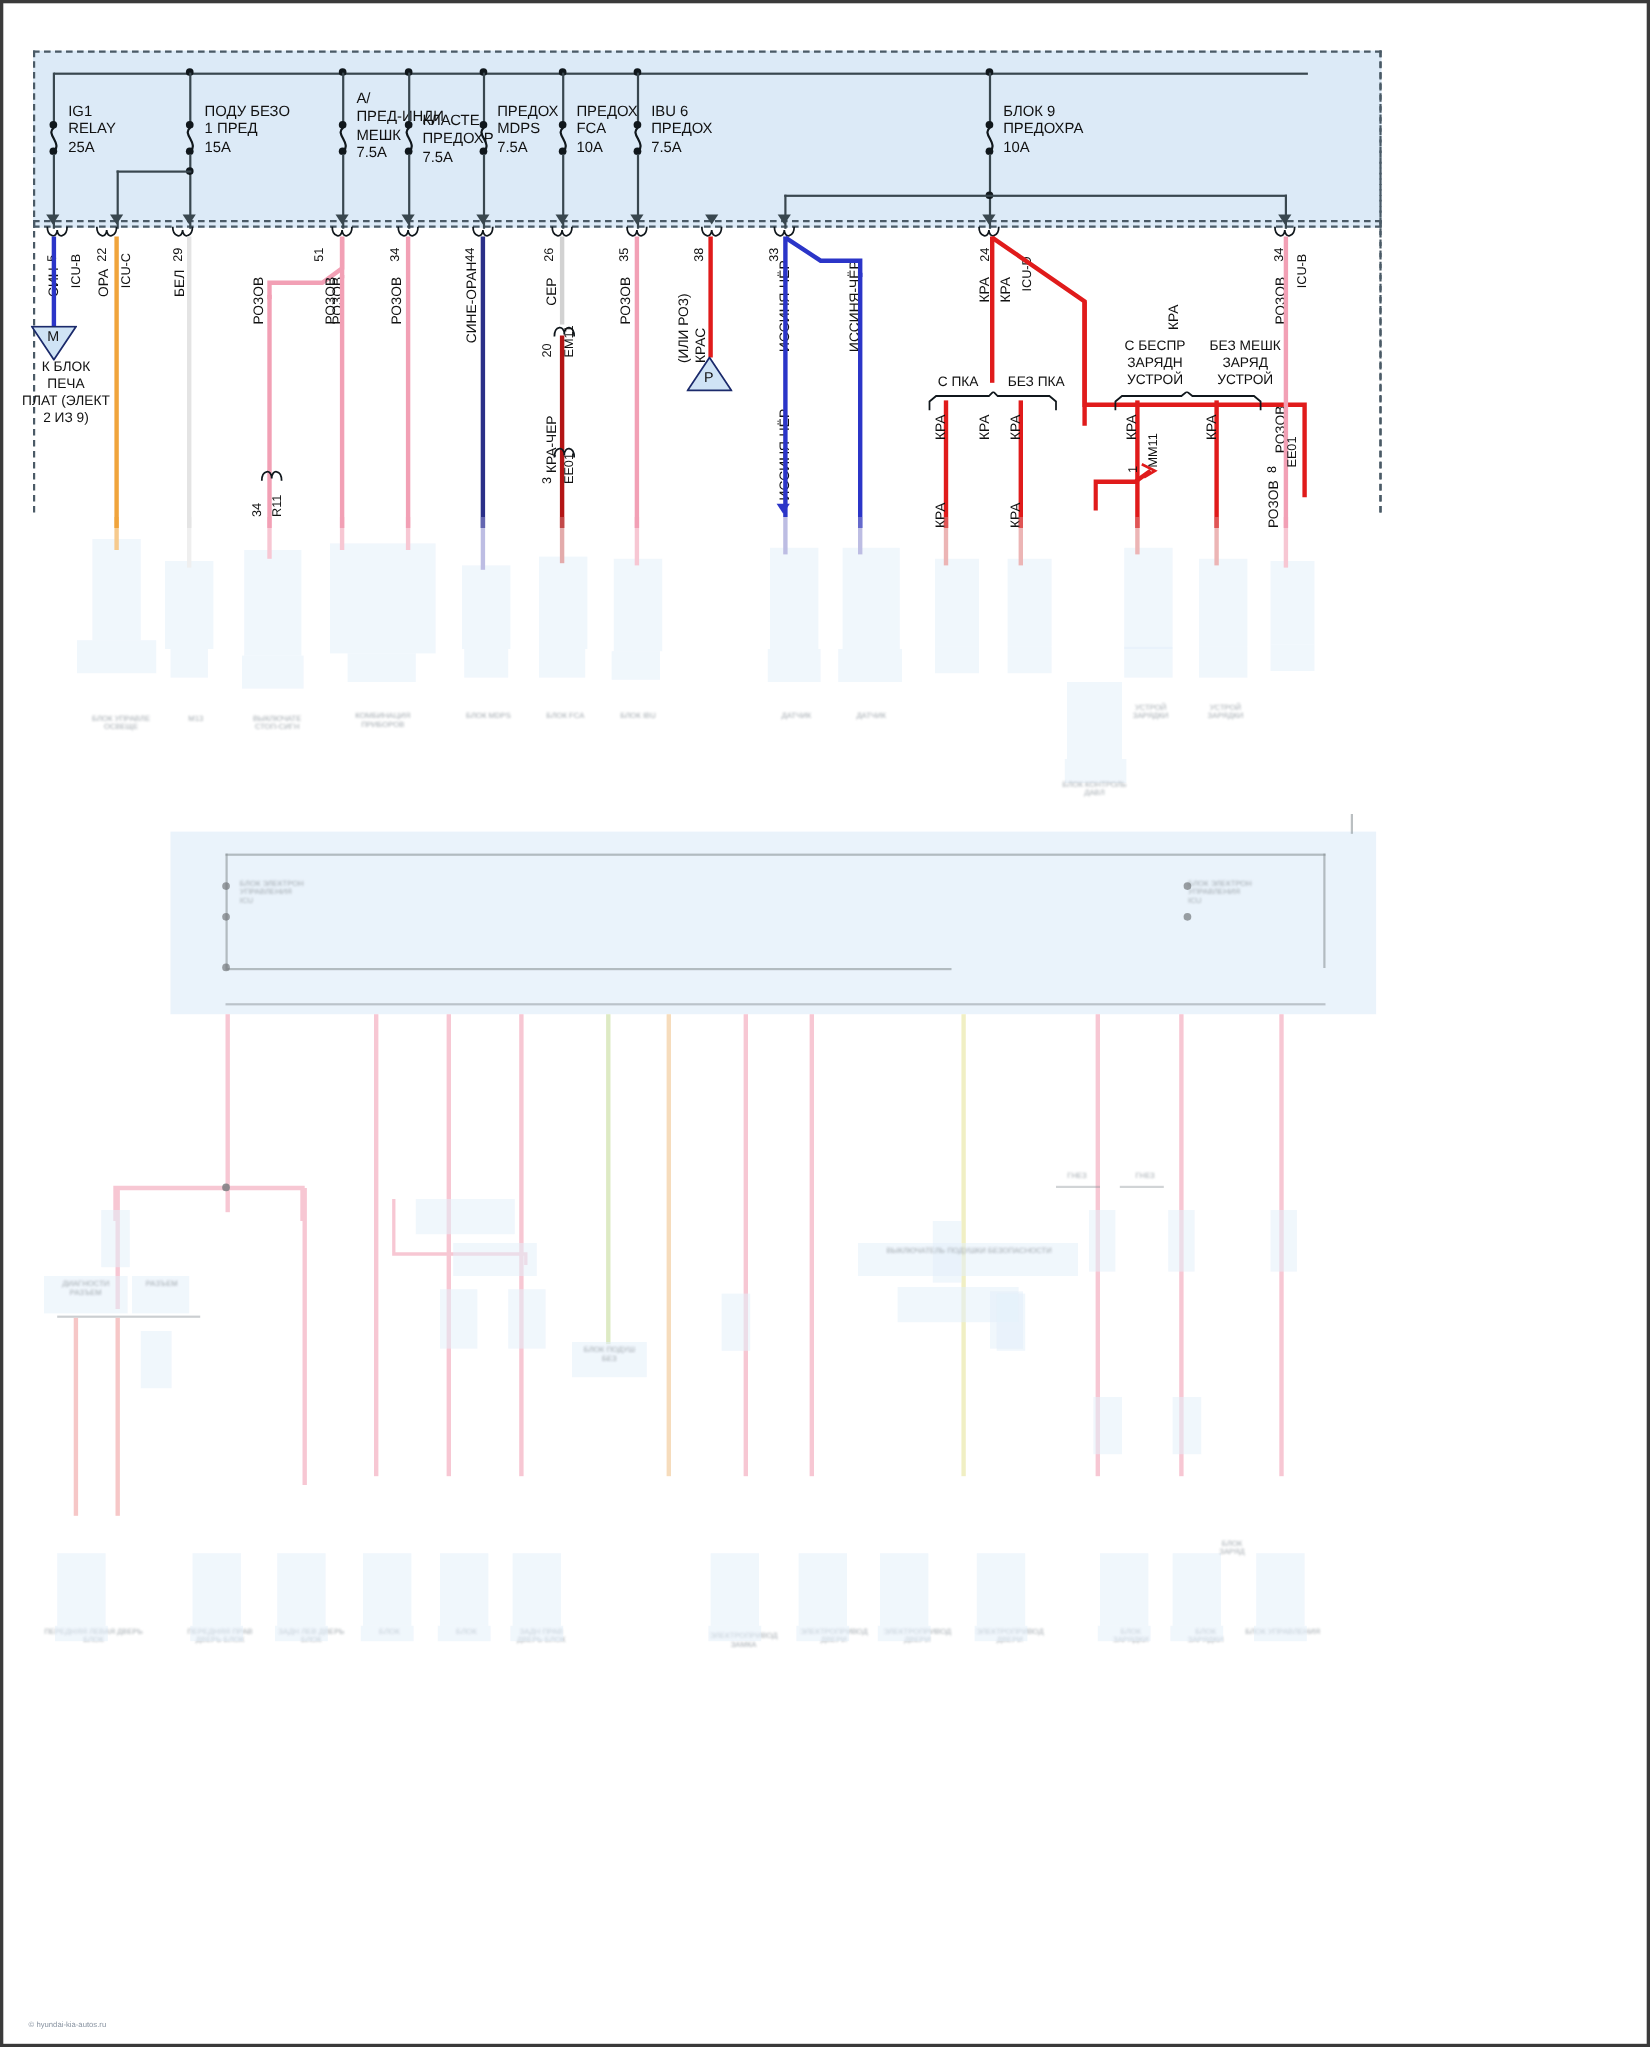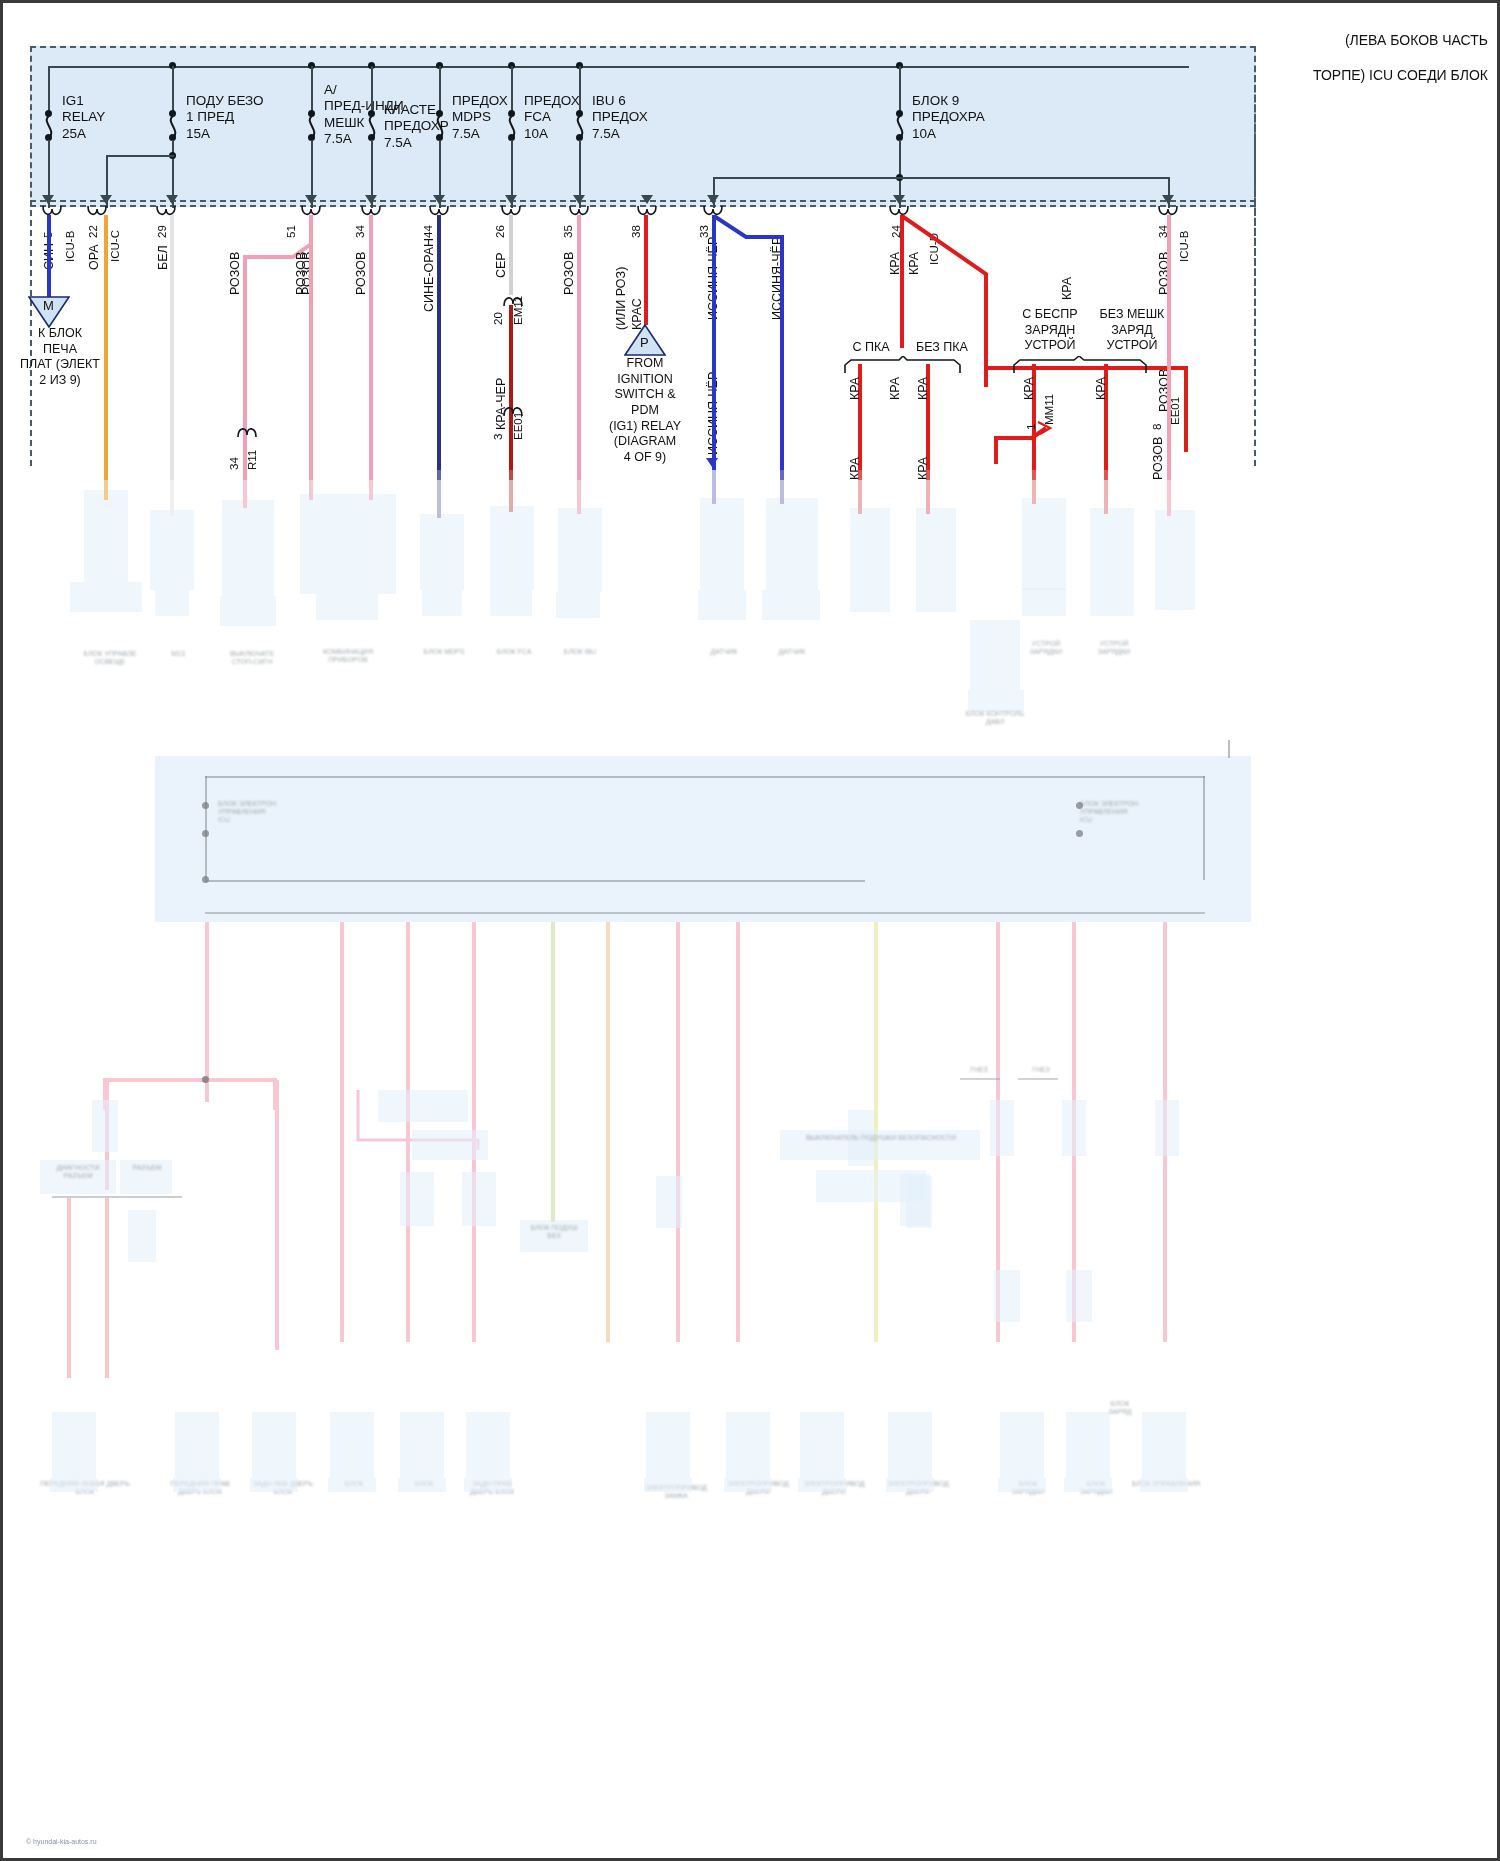--- a/index.html
+++ b/index.html
@@ -43,24 +43,20 @@
   .ghosttxt{position:absolute;color:#5d6a74;font-size:7px;text-align:center;line-height:1.15;filter:blur(1.1px);white-space:pre-line;}
 
   .lowerwrap{position:absolute;left:0;top:470px;width:1500px;height:1391px;opacity:.58;filter:blur(0.7px);}
   .credit{position:absolute;left:26px;top:1838px;font-size:7px;color:#8792a0;filter:blur(.5px);}
 </style>
 </head>
 <body>
 
 <div id="page">
 
-  <div class="hdr" style="right:12px;top:14px;width:420px;">
-    <div>(ЛЕВА БОКОВ ЧАСТЬ</div>
-    <div>ТОРПЕ) ICU СОЕДИ БЛОК</div>
-  </div>
 
   <div class="icu-fill" style="left:30px;top:46px;width:1226px;height:161px;"></div>
   <div class="icu-dashed" style="left:30px;top:46px;width:1226px;height:161px;border-color:#4a5a66;"></div>
 
   <div class="icu-dashed" style="left:1244px;top:46px;width:12px;height:420px;border-left:none;border-top:none;border-bottom:none;"></div>
   <div class="icu-dashed" style="left:30px;top:200px;width:1226px;height:266px;border-top:2px dashed #4a5a66;border-left:2px dashed #4a5a66;border-right:2px dashed #4a5a66;border-bottom:none;background:transparent;"></div>
 
   <div class="hline" style="left:49px;top:66px;width:1140px;"></div>
 
   <div class="vline" style="left:48px;top:66px;height:48px;"></div>
@@ -313,27 +309,20 @@
   <div class="vtxt sm" style="left:492px;top:440px;">3</div>
   <div class="vtxt sm" style="left:512px;top:440px;">EE01</div>
 
   <div class="wire v" style="left:577px;top:215px;height:265px;background:#f2a0b5;"></div>
 
   <div class="wire v" style="left:644px;top:215px;height:110px;background:#e01b1b;"></div>
   <svg style="position:absolute;left:624px;top:324px;width:42px;height:32px;">
       <polygon points="21,1 1,31 41,31" fill="#cfe3f5" stroke="#1b2a6b" stroke-width="1.6"></polygon>
     </svg>
   <div style="position:absolute;left:640px;top:335px;font-size:13px;color:#111;">P</div>
-  <div class="htxt" style="left:590px;top:356px;width:110px;">FROM
-IGNITION
-SWITCH &amp;
-PDM
-(IG1) RELAY
-(DIAGRAM
-4 OF 9)</div>
 
   <div class="wire v" style="left:712px;top:215px;height:255px;background:#2b35c8;"></div>
   <svg style="position:absolute;left:708px;top:212px;width:80px;height:40px;">
       <path d="M6 4 L 38 25 L 74 25 L 74 40" stroke="#2b35c8" stroke-width="4" fill="none"></path>
     </svg>
   <div class="wire v" style="left:780px;top:248px;height:232px;background:#2b35c8;"></div>
   <div class="arrow" style="left:706px;top:458px;border-top-color:#2b35c8;"></div>
 
   <div class="wire v" style="left:900px;top:215px;height:133px;background:#e01b1b;"></div>
   <svg style="position:absolute;left:896px;top:212px;width:290px;height:180px;">

